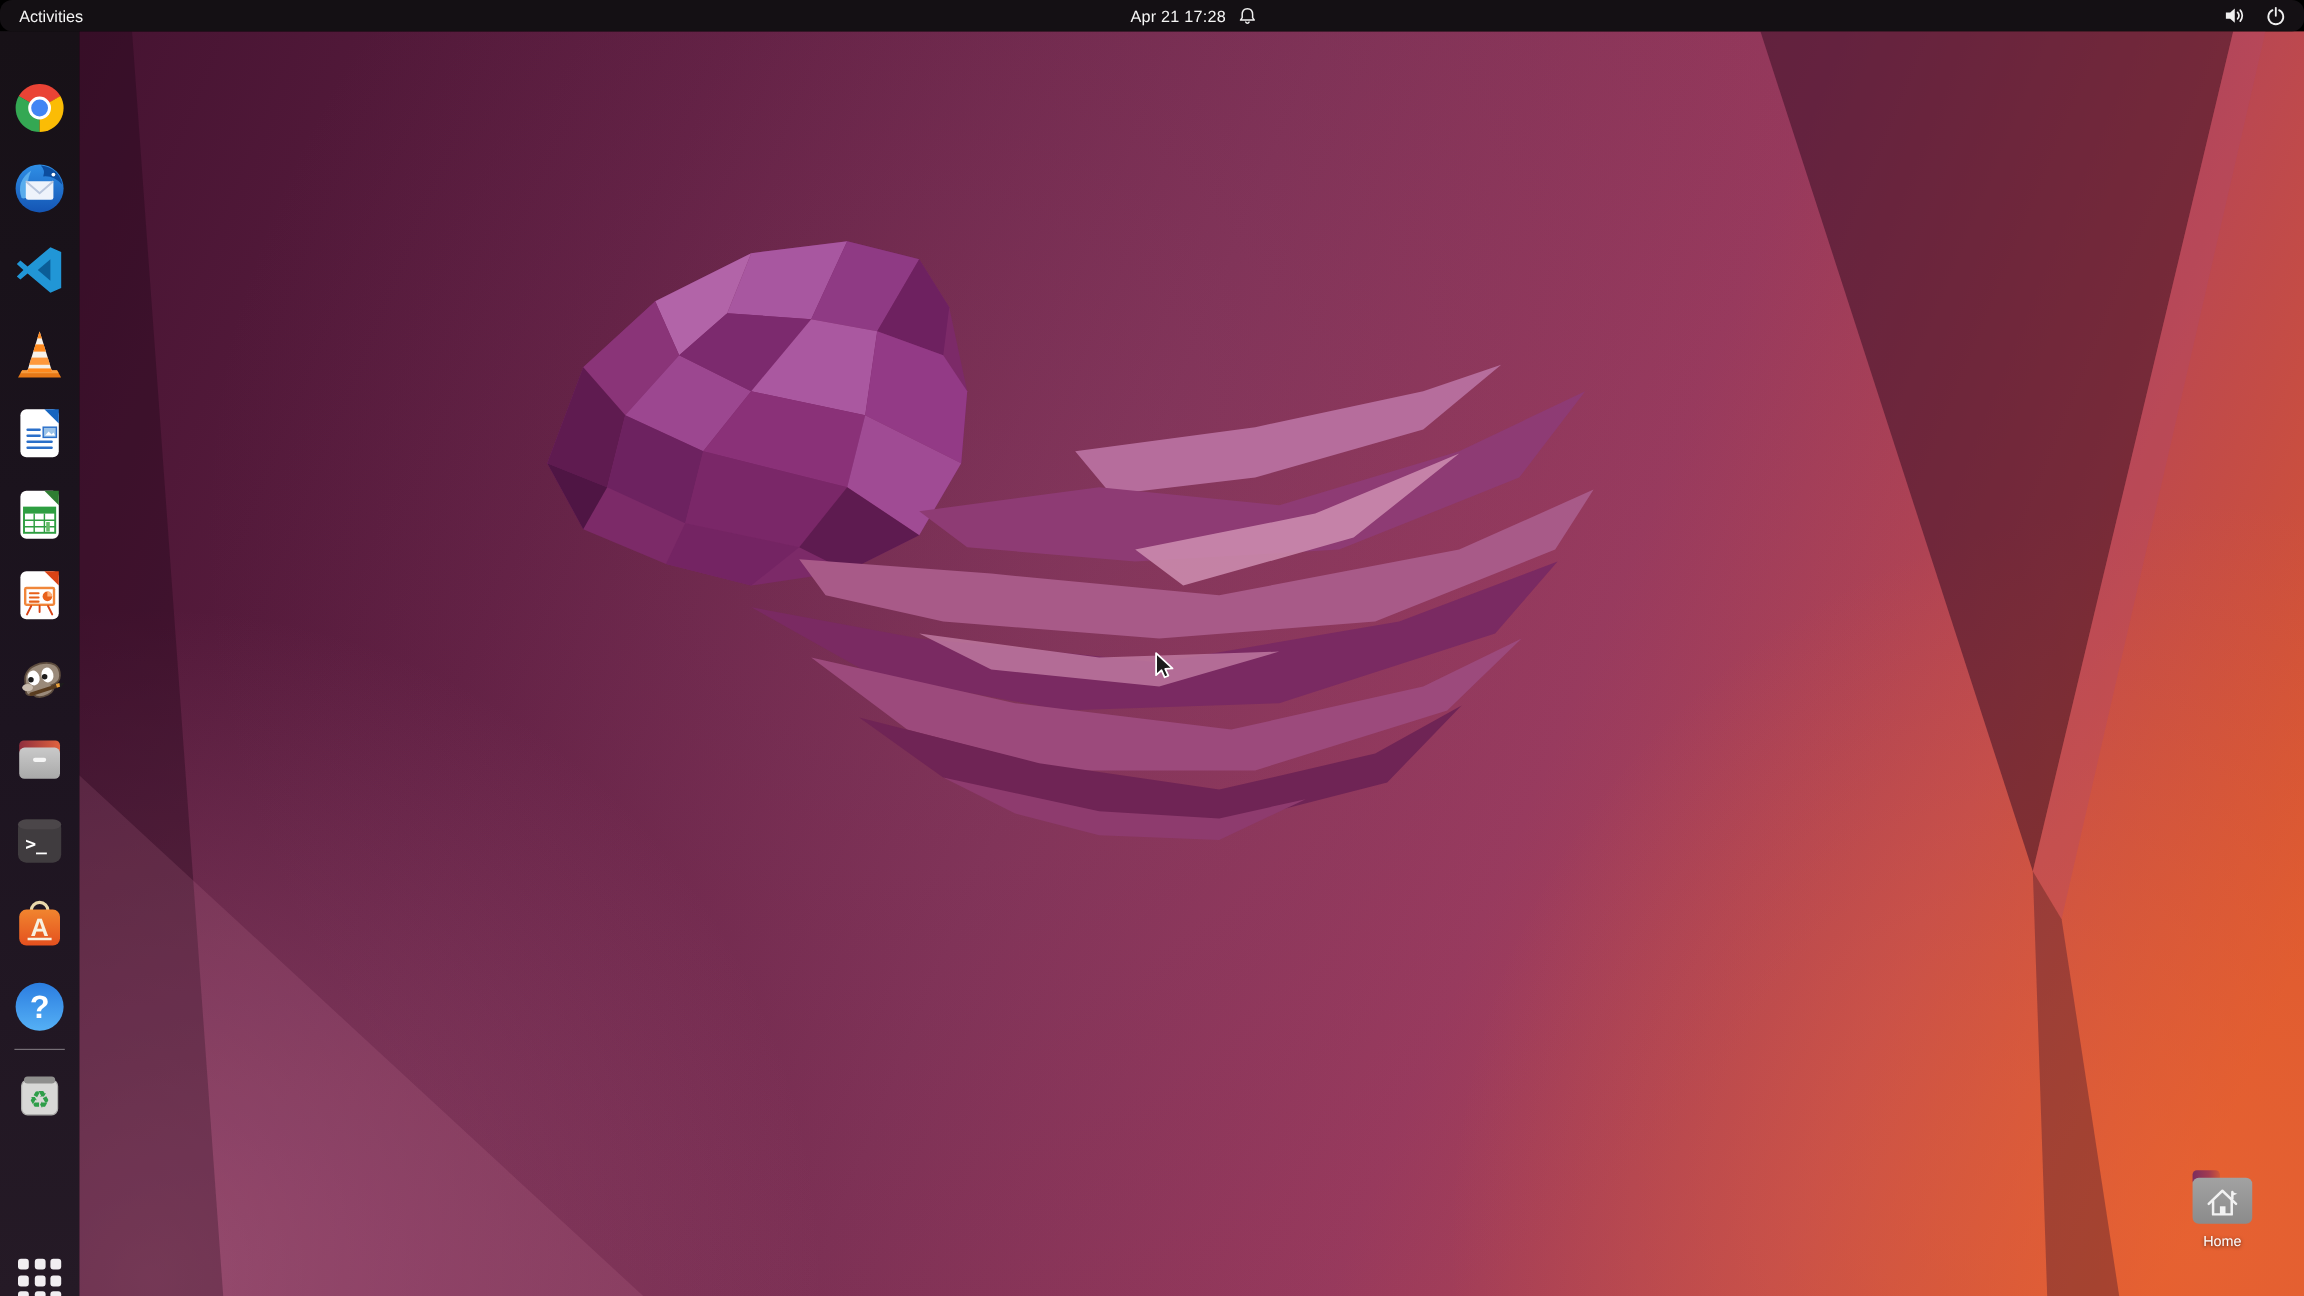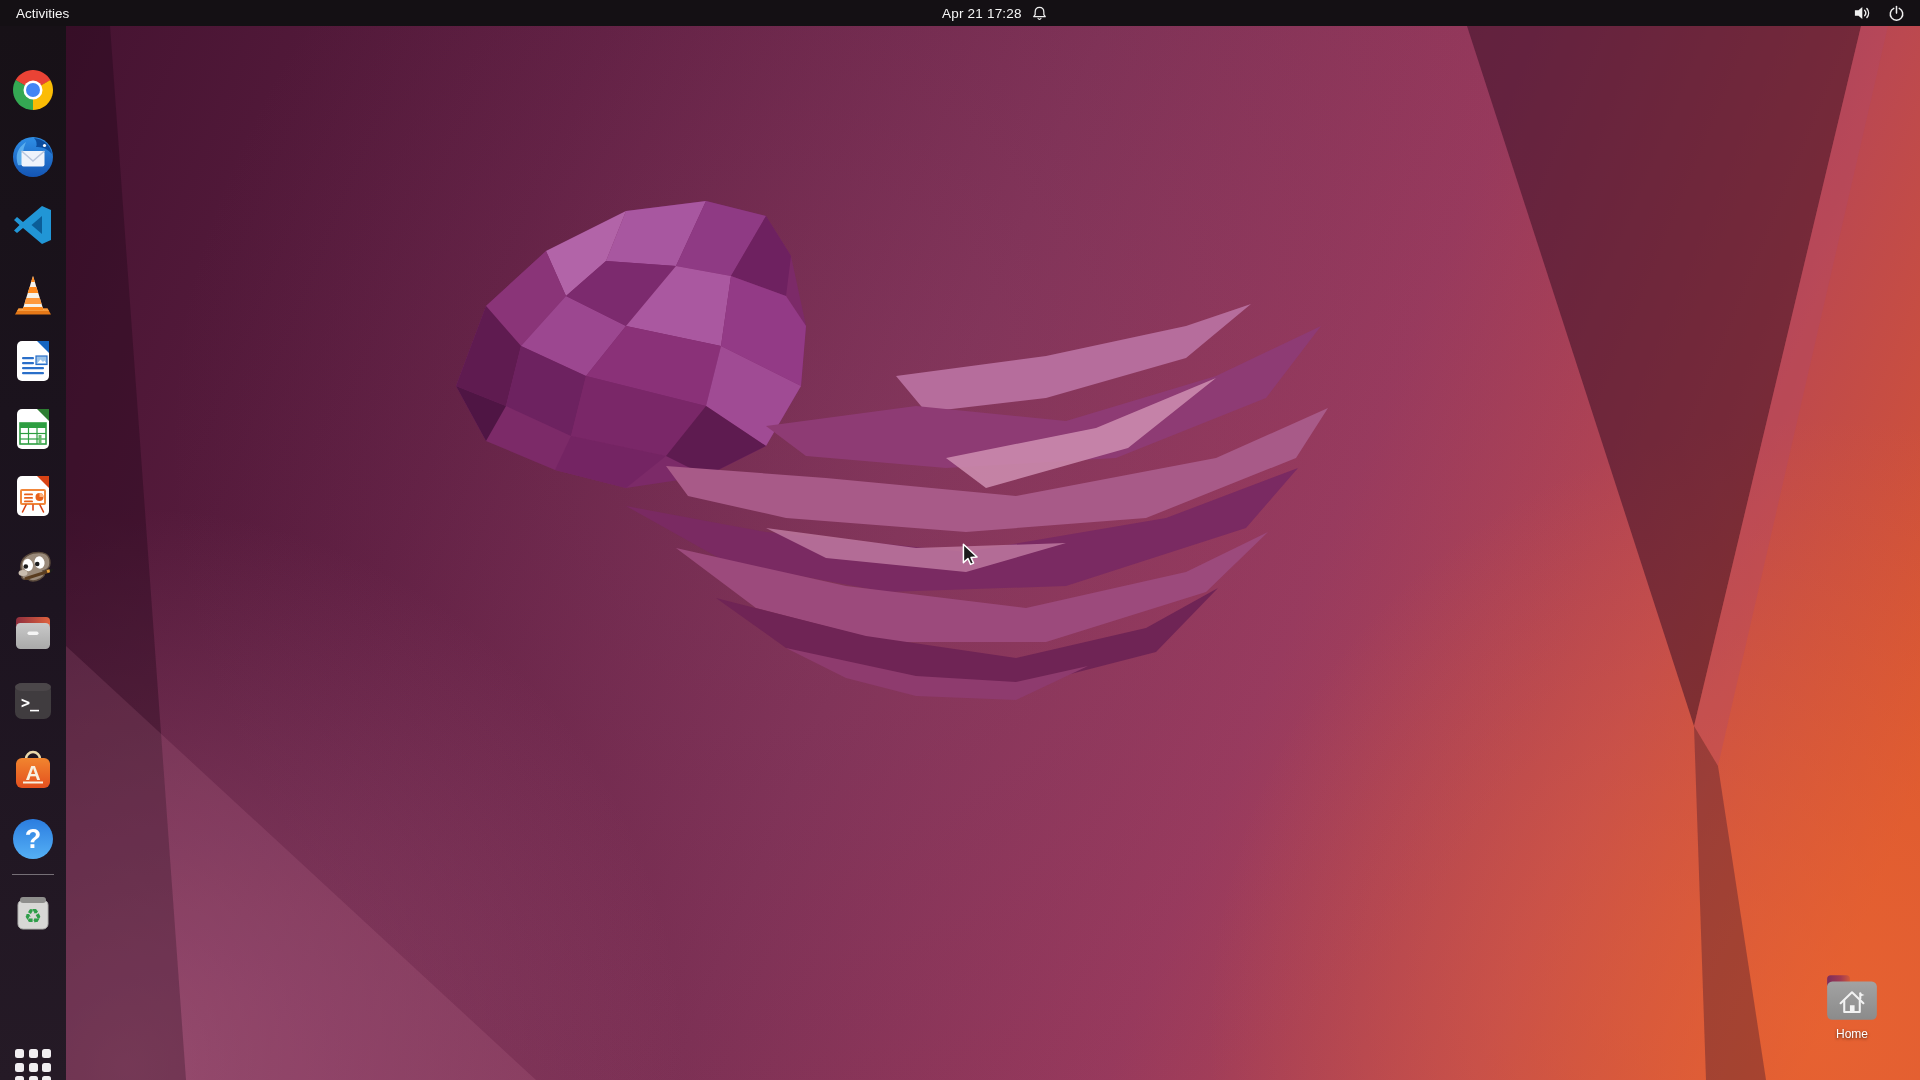--- a/index.html
+++ b/index.html
@@ -2,21 +2,21 @@
 <html><head>
 <meta charset="utf-8">
 <style>
   * { margin:0; padding:0; box-sizing:border-box; }
   html,body { width:1920px; height:1080px; overflow:hidden; background:#000;
               font-family:"Liberation Sans","DejaVu Sans",sans-serif; }
   #screen { position:relative; width:1920px; height:1080px; overflow:hidden; }
 
   
   #topbar { position:absolute; left:0; top:0; width:1920px; height:26px;
-            background:#141014; color:#f2f2f2; z-index:30; }
+            background:#141014; color:#f2f2f2; z-index:30;border-radius:10px; }
   #activities { position:absolute; left:0; top:0; height:26px; padding:0 16px;
                 display:flex; align-items:center; font-size:13.5px; color:#f5f5f5; cursor:default; }
   #clock-group { position:absolute; left:942px; top:0; height:26px; display:flex;
                  align-items:center; gap:9px;text-align:right; }
   #clock-label { font-size:13.5px; font-weight:500; color:#f5f5f5; letter-spacing:.2px; }
   #status-group { position:absolute; right:0; top:0; height:26px; display:flex;
                   align-items:center; gap:16px; padding:0 15px; }
 
   
   #dock { position:absolute; left:0; top:26px; width:66px; height:1054px;

